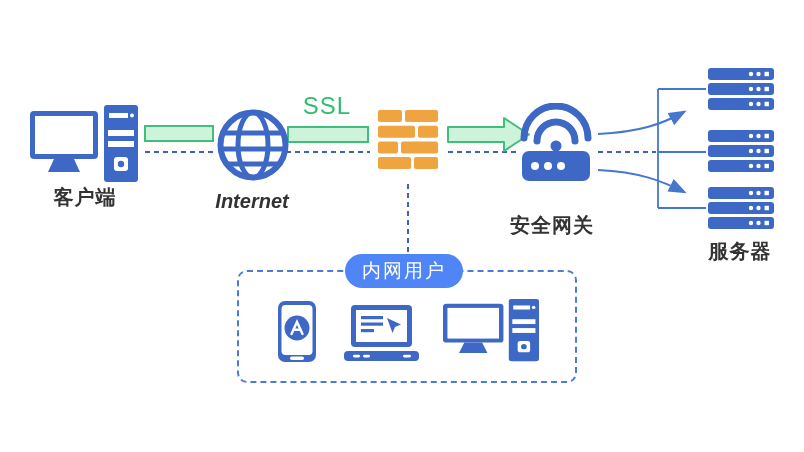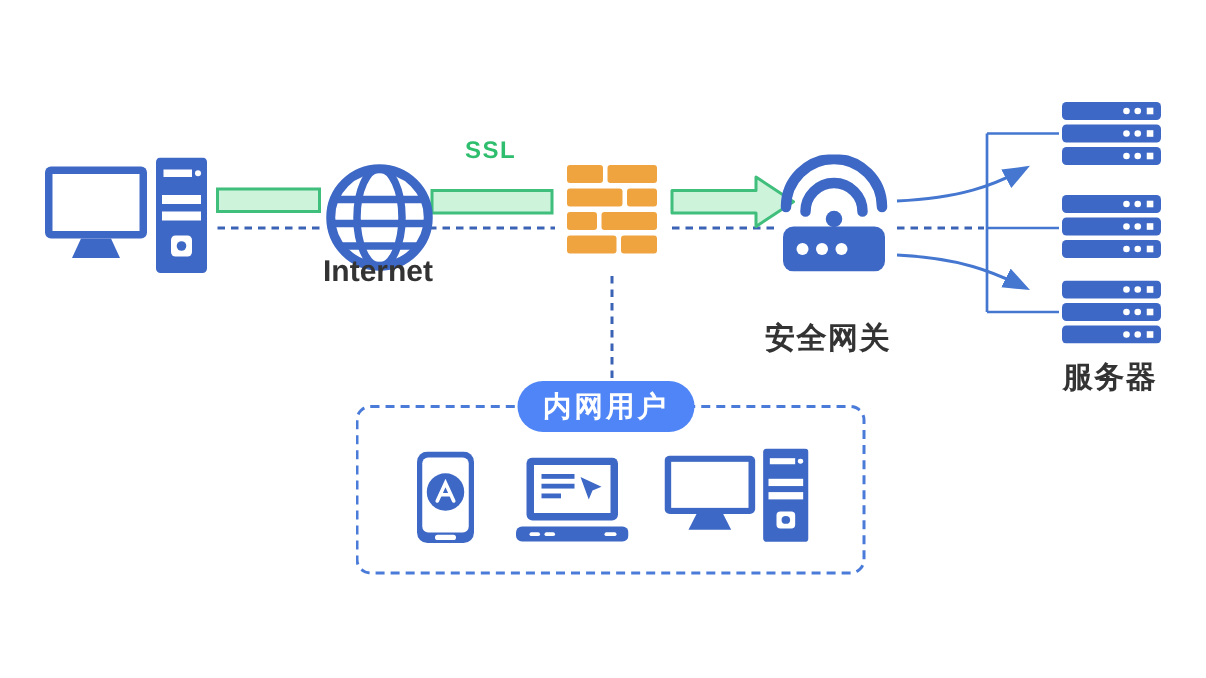--- a/index.html
+++ b/index.html
@@ -8,30 +8,30 @@
     font-family:"Liberation Sans","DejaVu Sans",sans-serif;
   }
   .abs{position:absolute;}
   .layer{position:absolute;left:0;top:0;width:804px;height:452px;pointer-events:none;}
   .diagram-label{
     position:absolute;transform:translateX(-50%);
     color:#333333;font-size:20px;font-weight:700;white-space:nowrap;letter-spacing:1px;
   }
   .ssl-label{
     position:absolute;transform:translateX(-50%);
-    color:#2EBE6E;font-size:16px;font-weight:700;letter-spacing:1px;
+    color:#2EBE6E;font-size:24px;font-weight:400;letter-spacing:1px;
   }
   .intranet-box{
     position:absolute;left:237px;top:270px;width:340px;height:113px;
     border:2px dashed #4A7BD9;border-radius:10px;background:#fff;box-sizing:border-box;
   }
   .intranet-pill{
     position:absolute;left:345px;top:254px;width:118px;height:34px;
     background:#4F85F6;border-radius:17px;display:flex;align-items:center;justify-content:center;
-    color:#ffffff;font-size:19px;font-weight:700;letter-spacing:2px;
+    color:#ffffff;font-size:19px;font-weight:400;letter-spacing:2px;
   }
   .server-stack{position:absolute;left:708px;width:66px;height:42px;}
 </style>
 </head>
 <body>
 
 <div class="stage">
 
   <svg class="layer" width="804" height="452" viewBox="0 0 804 452">
     <defs>
@@ -74,33 +74,34 @@
       <polygon points="24,54 44,54 50,67 18,67" fill="#3E68C6"></polygon>
       <rect x="74" y="0" width="34" height="77" rx="3" fill="#3E68C6"></rect>
       <rect x="79" y="8" width="19" height="5" fill="#ffffff"></rect>
       <circle cx="102" cy="10.5" r="2" fill="#ffffff"></circle>
       <rect x="78" y="25" width="26" height="6" fill="#ffffff"></rect>
       <rect x="78" y="36" width="26" height="6" fill="#ffffff"></rect>
       <rect x="84" y="52" width="14" height="14" rx="3" fill="#ffffff"></rect>
       <circle cx="91" cy="59" r="3.2" fill="#3E68C6"></circle>
     </svg>
   </div>
+  <div class="diagram-label" style="left:85px;top:184px;">客户端</div>
 
   <div class="abs" style="left:217px;top:109px;width:72px;height:72px;">
     <svg width="72" height="72" viewBox="0 0 72 72">
       <g stroke="#3E68C6" fill="none">
         <circle cx="36" cy="36" r="32.5" stroke-width="6"></circle>
         <ellipse cx="36" cy="36" rx="15" ry="32.5" stroke-width="5"></ellipse>
         <path d="M7 24 H65" stroke-width="5"></path>
         <path d="M4.5 40 H67.5" stroke-width="5"></path>
         <path d="M11 55 H61" stroke-width="5"></path>
       </g>
     </svg>
   </div>
-  <div class="diagram-label" style="left:252px;top:170px;letter-spacing:0;">Internet</div>
+  <div class="diagram-label" style="left:252px;top:190px;letter-spacing:0;font-style:italic;">Internet</div>
 
   <div class="ssl-label" style="left:327px;top:92px;">SSL</div>
 
   <div class="abs" style="left:378px;top:110px;width:60px;height:60px;">
     <svg width="60" height="60" viewBox="0 0 60 60">
       <g fill="#F0A440">
         <rect x="0" y="0" width="24" height="12" rx="2"></rect>
         <rect x="27" y="0" width="33" height="12" rx="2"></rect>
         <rect x="0" y="15.7" width="37" height="12" rx="2"></rect>
         <rect x="40" y="15.7" width="20" height="12" rx="2"></rect>

